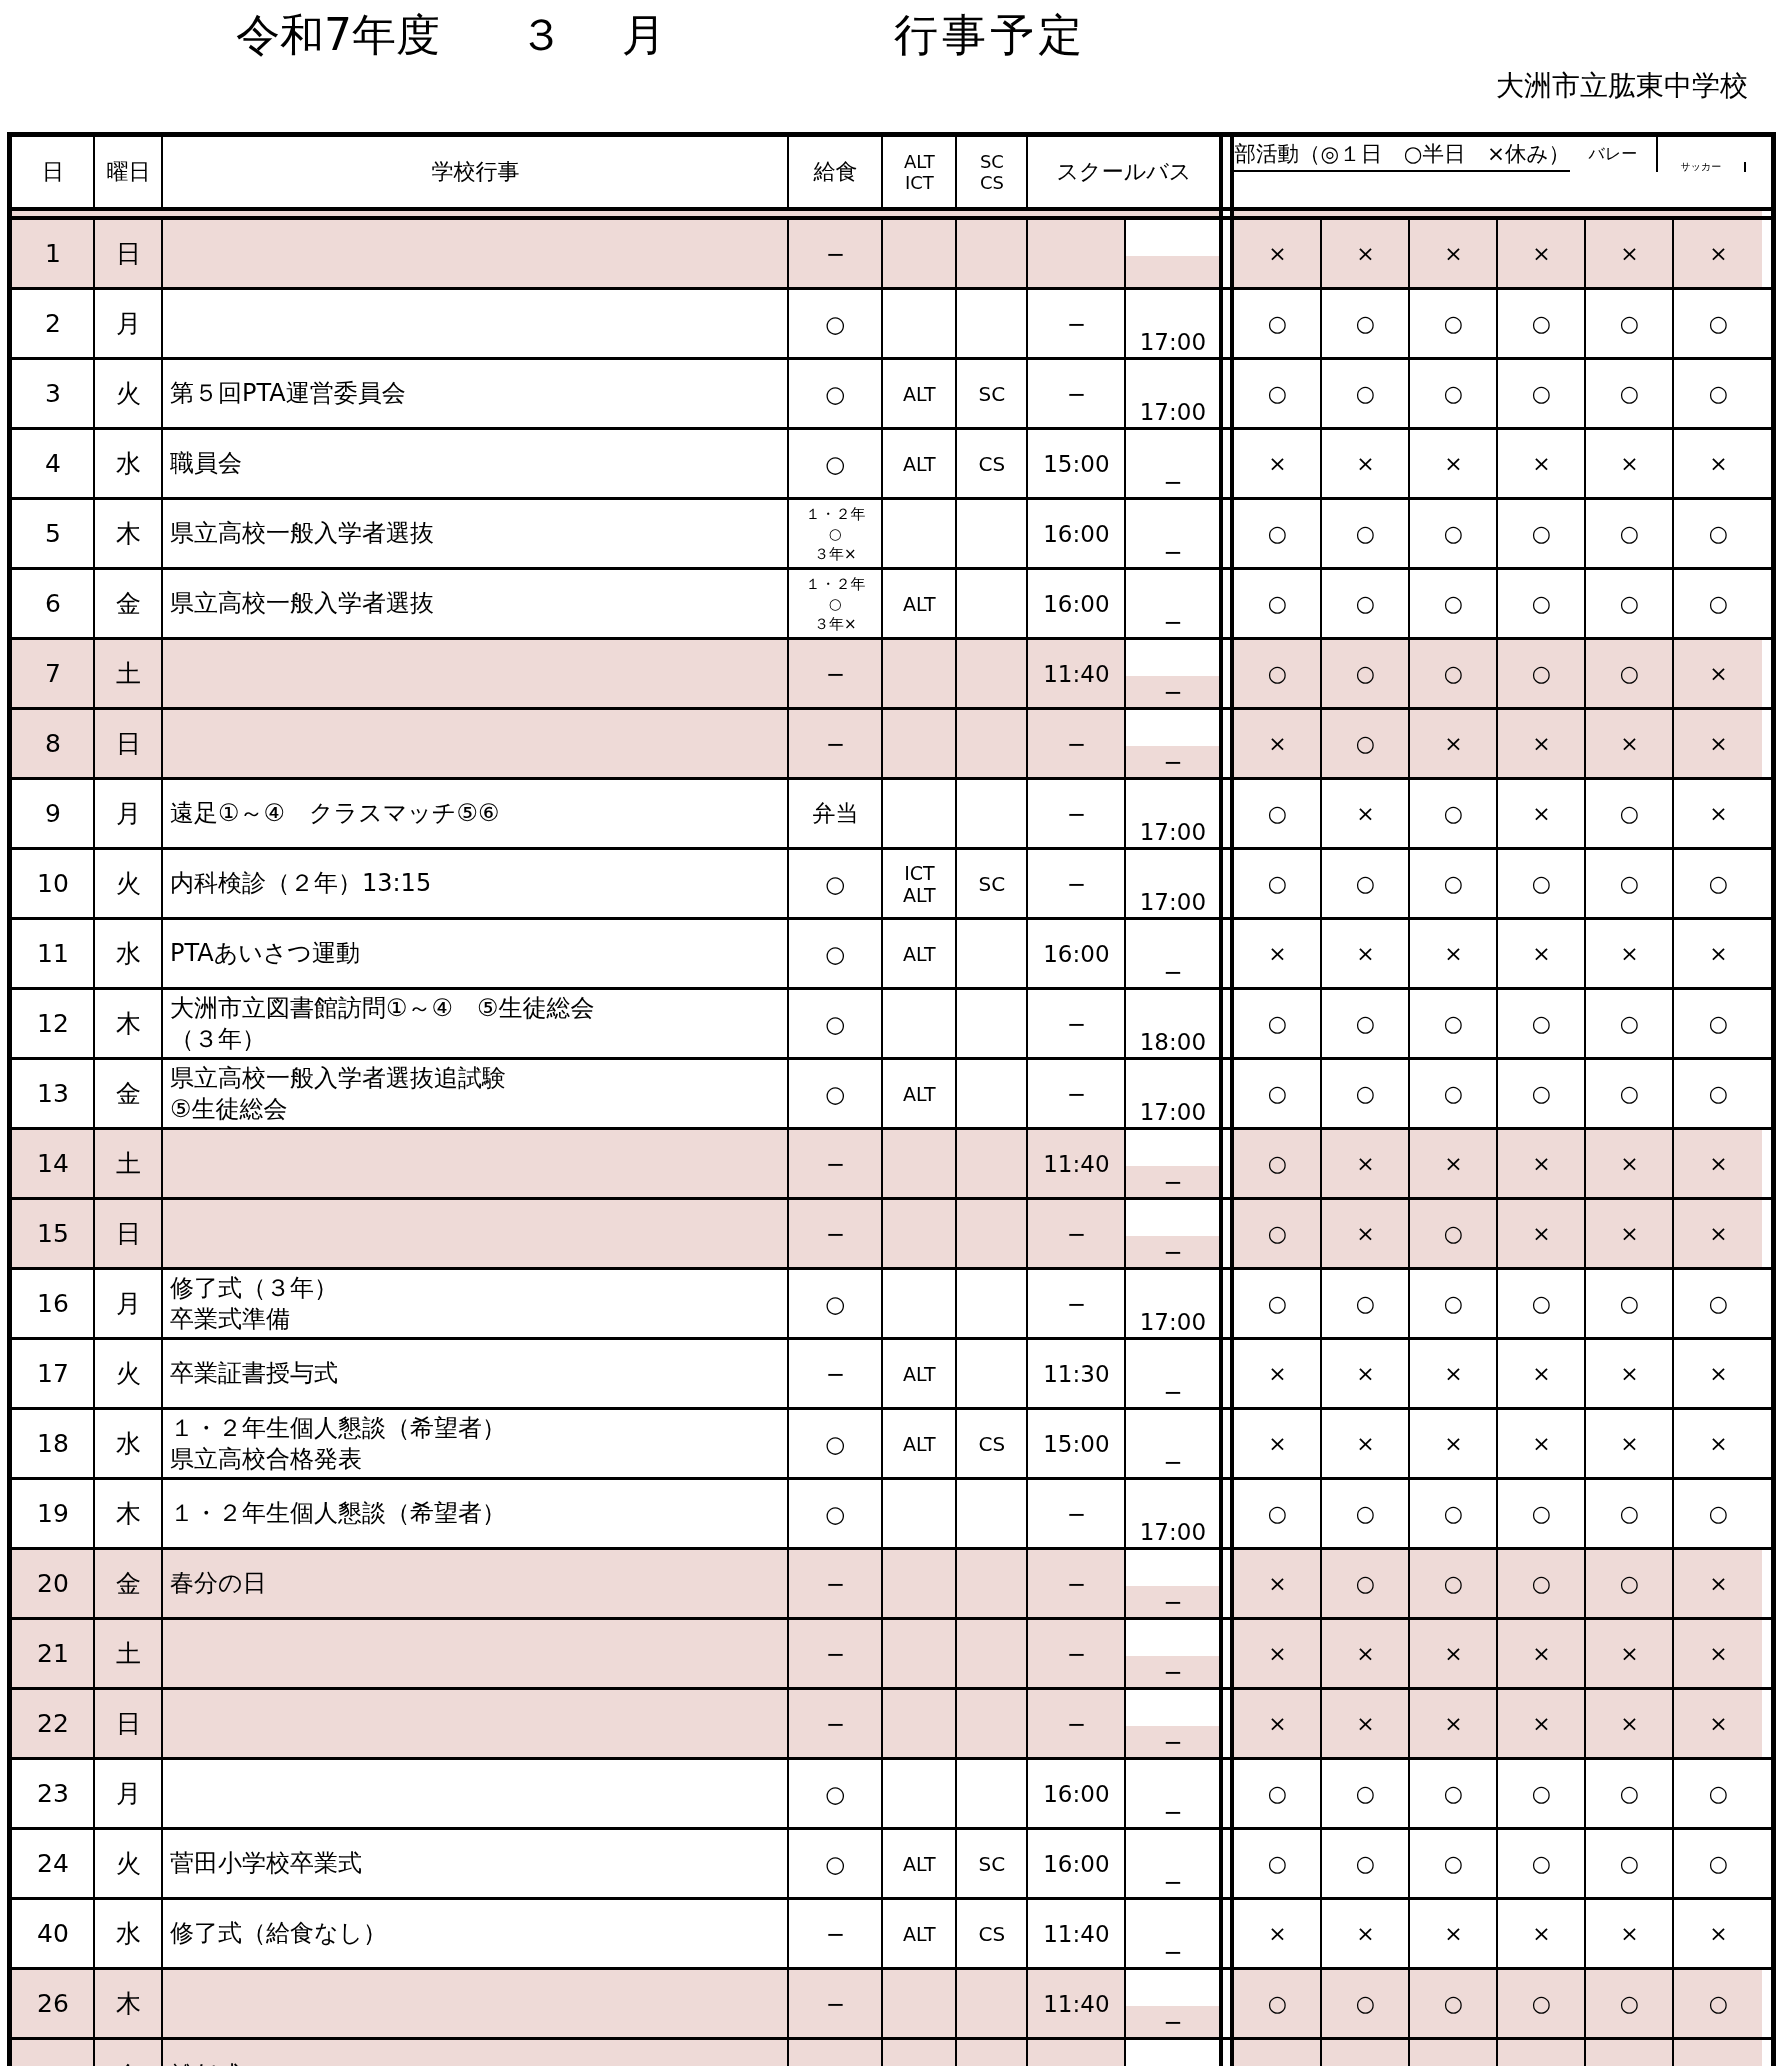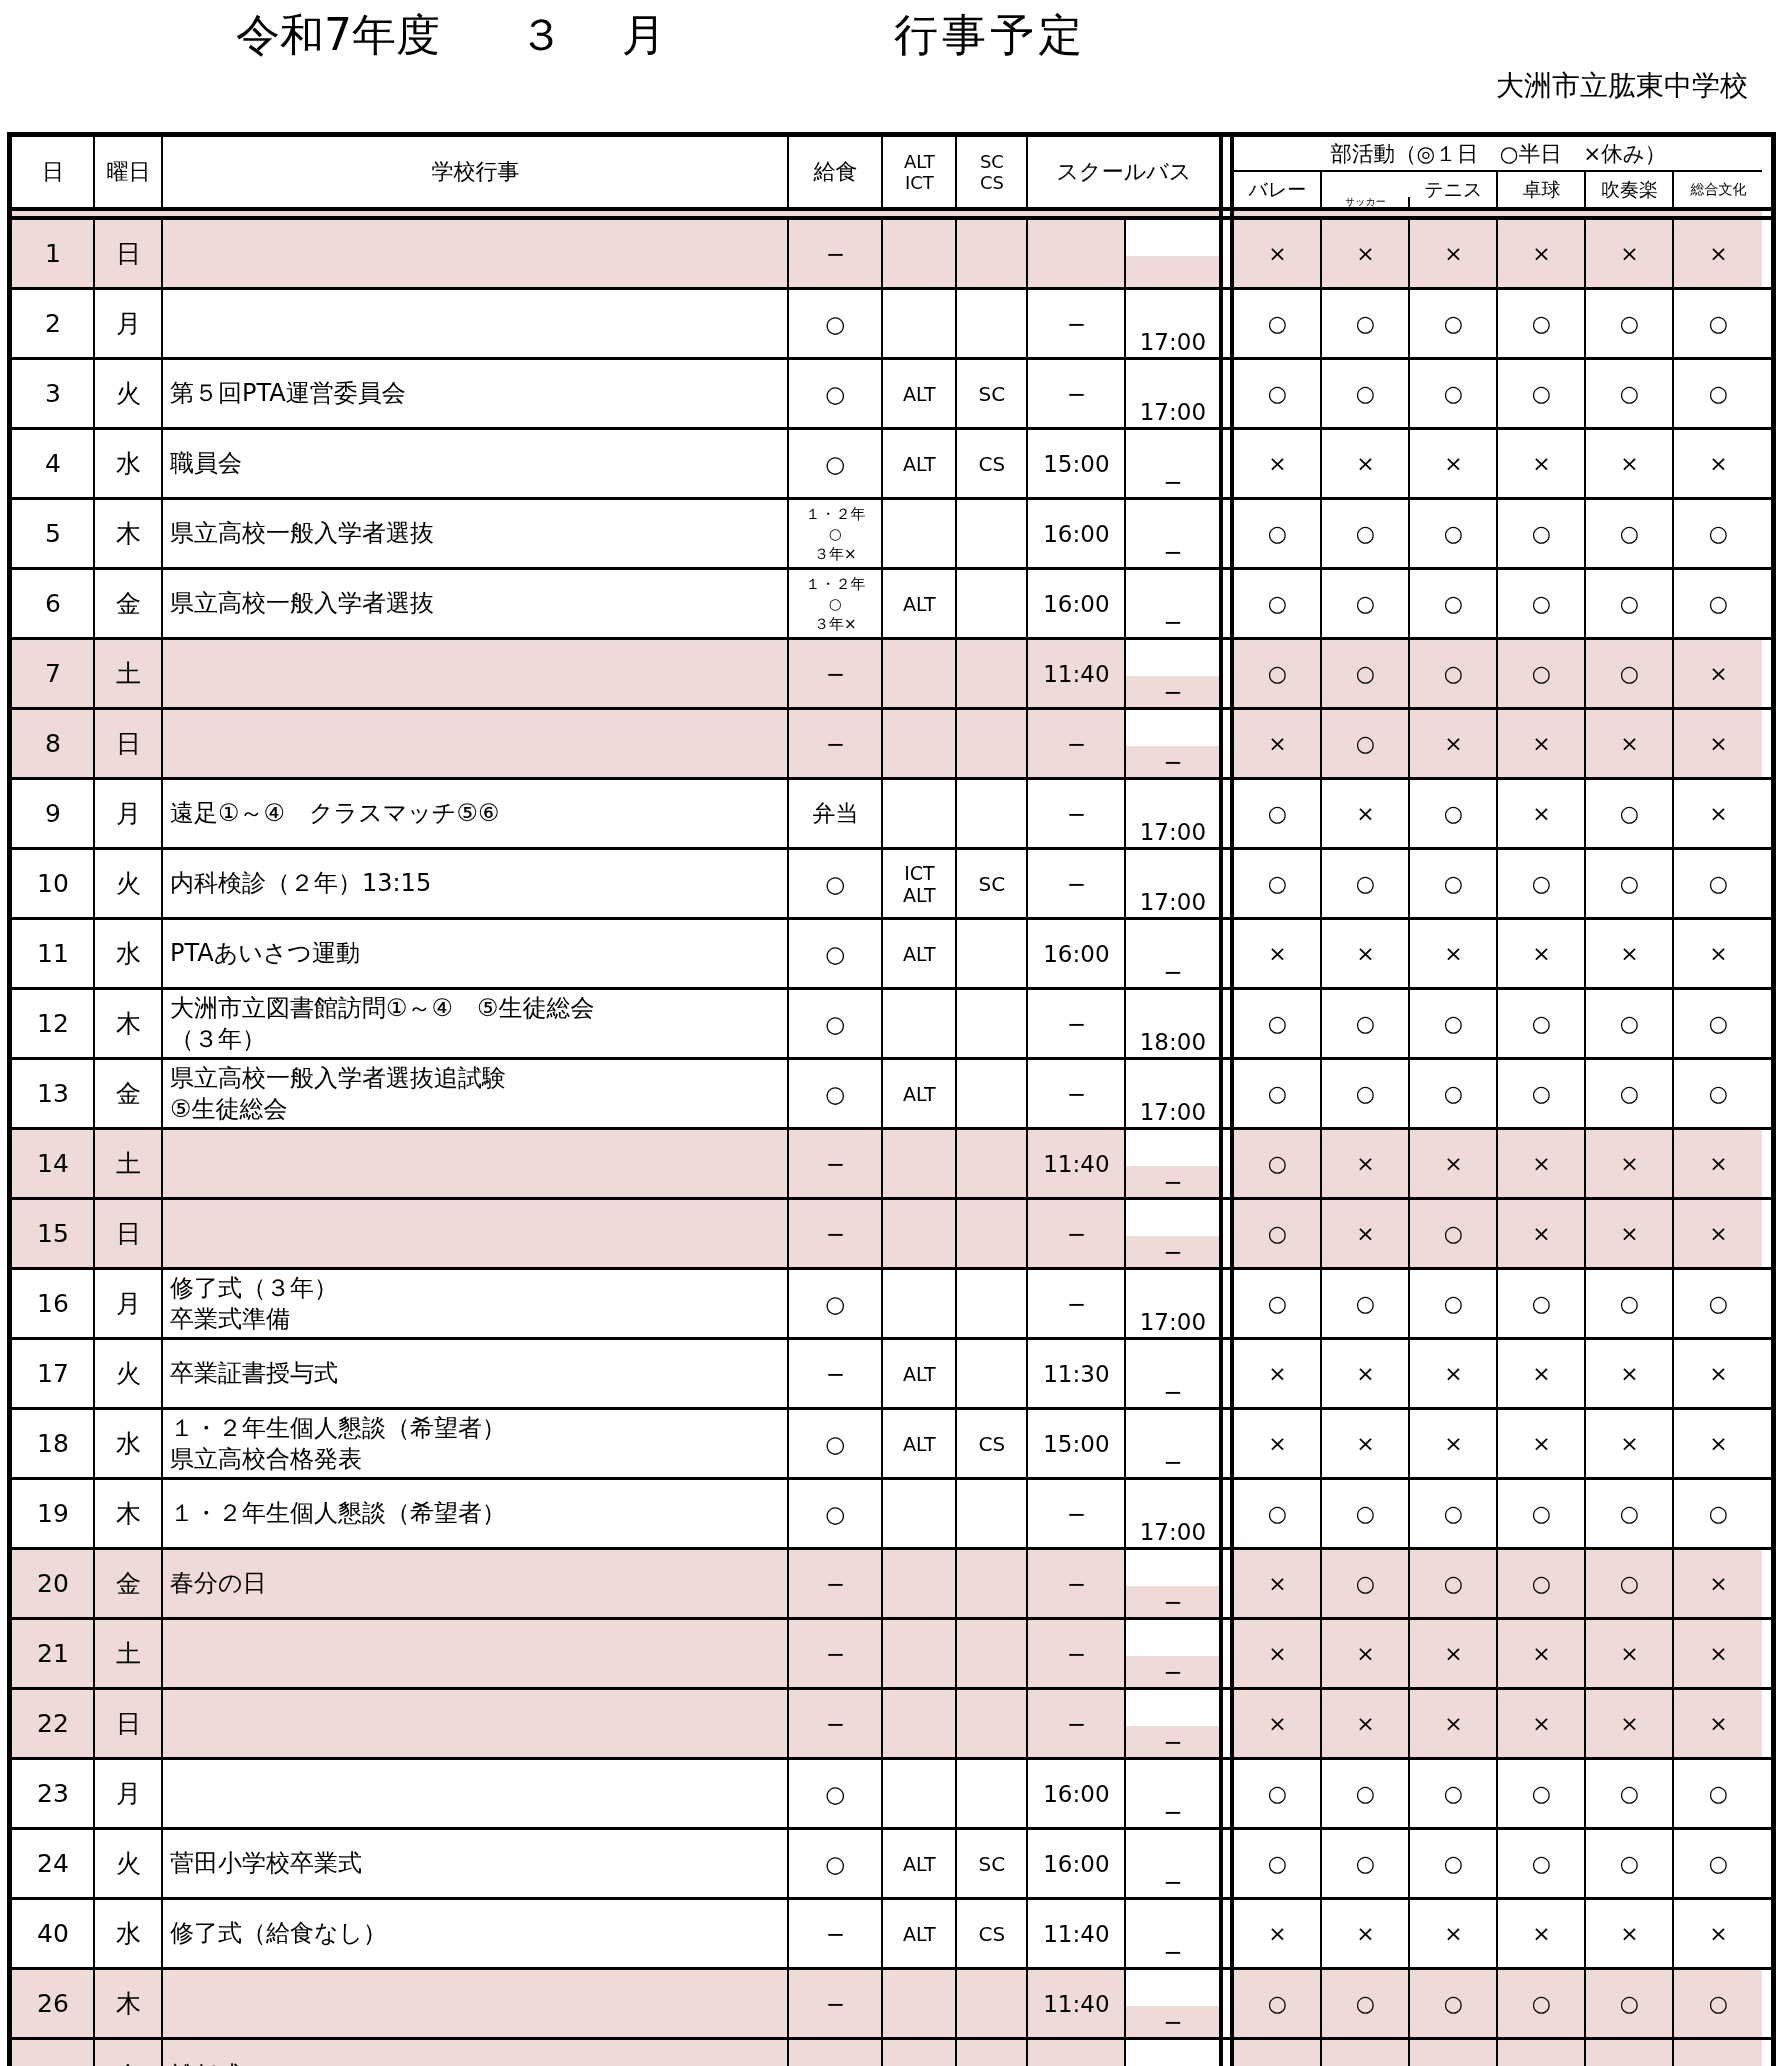--- a/index.html
+++ b/index.html
@@ -20,21 +20,21 @@
   .cell,.hcell{box-sizing:border-box;border-right:2.9px solid #000;display:flex;align-items:center;justify-content:center;overflow:hidden;}
   .hcell{font-size:22px;text-align:center;white-space:pre-line;line-height:26px;}
   .w-day{width:83px;}  .w-wd{width:68px;}  .w-ev{width:626px;}
   .w-lu{width:94px;}   .w-alt{width:74px;} .w-sc{width:71px;}
   .w-bus1{width:98px;} .w-bus2{width:93px;border-right:0;margin-top:36px;}
   .w-bush{width:191px;border-right:0;}
   .gcell{width:15px;box-sizing:border-box;border-left:4.1px solid #000;border-right:4.1px solid #000;background:#fff;flex:none;}
   .w-clubgrp{width:528px;border-right:0;display:flex;flex-direction:column;box-sizing:border-box;}
   .grp-label{height:35px;box-sizing:border-box;border-bottom:2.9px solid #000;display:flex;align-items:center;justify-content:center;font-size:21.5px;white-space:nowrap;}
   .club-names{height:35px;display:flex;}
-  .club-name{width:88px;box-sizing:border-box;border-right:2.9px solid #000;display:flex;align-items:center;justify-content:center;font-size:19px;white-space:nowrap;}
+  .club-name{width:88px;box-sizing:border-box;border-right:2.9px solid #000;display:flex;align-items:center;justify-content:center;font-size:16px;white-space:nowrap;}
   .club-name:nth-child(2){font-size:10px;margin-top:25px;}
   .club-name:nth-child(6){font-size:14px;}
   .club-name:last-child{border-right:0;}
   .hcell.small2{font-size:18px;line-height:21.5px;}
   
   .sep-bar{height:4.1px;background:#000;}
   .sep-gap{height:5px;display:flex;}
   .sep-gap .s-left{width:1207px;background:#eedad7;}
   .sep-gap .s-b{width:4.1px;background:#000;}
   .sep-gap .s-w{width:6.6px;background:#fff;}
@@ -65,21 +65,21 @@
     <div class="hcell w-day">日</div>
     <div class="hcell w-wd">曜日</div>
     <div class="hcell w-ev">学校行事</div>
     <div class="hcell w-lu">給食</div>
     <div class="hcell w-alt small2">ALT
 ICT</div>
     <div class="hcell w-sc small2">SC
 CS</div>
     <div class="hcell w-bush">スクールバス</div>
     <div class="gcell"></div>
-    <div class="w-clubgrp cell" style="border-right:0;padding:0;flex-direction:column;align-items:stretch;justify-content:flex-start;">
+    <div class="w-clubgrp cell" style="border-right:0;padding:0;flex-direction:row;align-items:stretch;justify-content:flex-start;">
       <div class="grp-label">部活動（◎１日　○半日　×休み）</div>
       <div class="club-names">
         <div class="club-name">バレー</div>
         <div class="club-name">サッカー</div>
         <div class="club-name">テニス</div>
         <div class="club-name">卓球</div>
         <div class="club-name">吹奏楽</div>
         <div class="club-name">総合文化</div>
       </div>
     </div>

